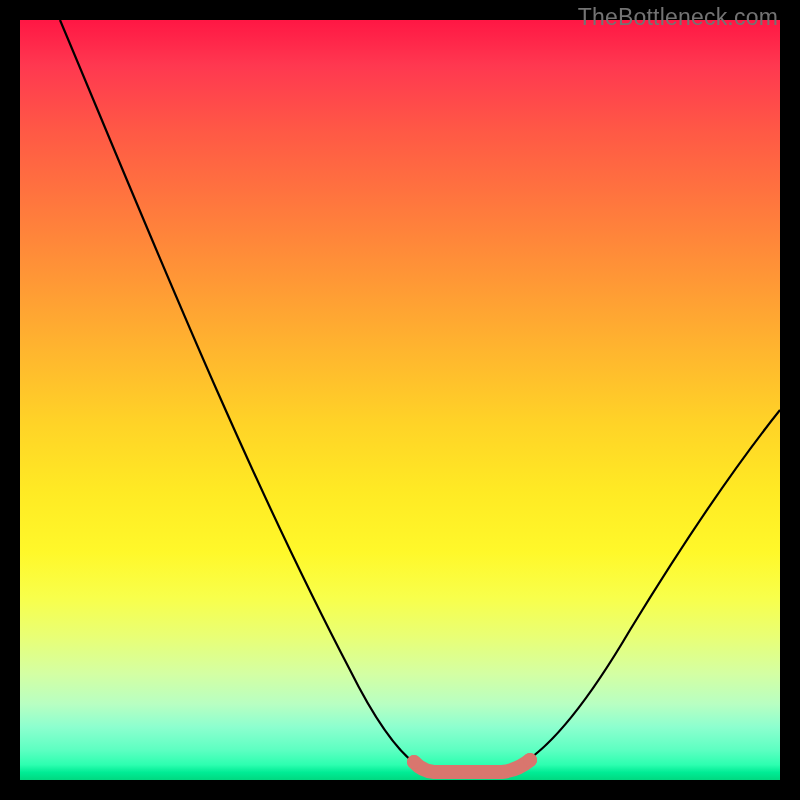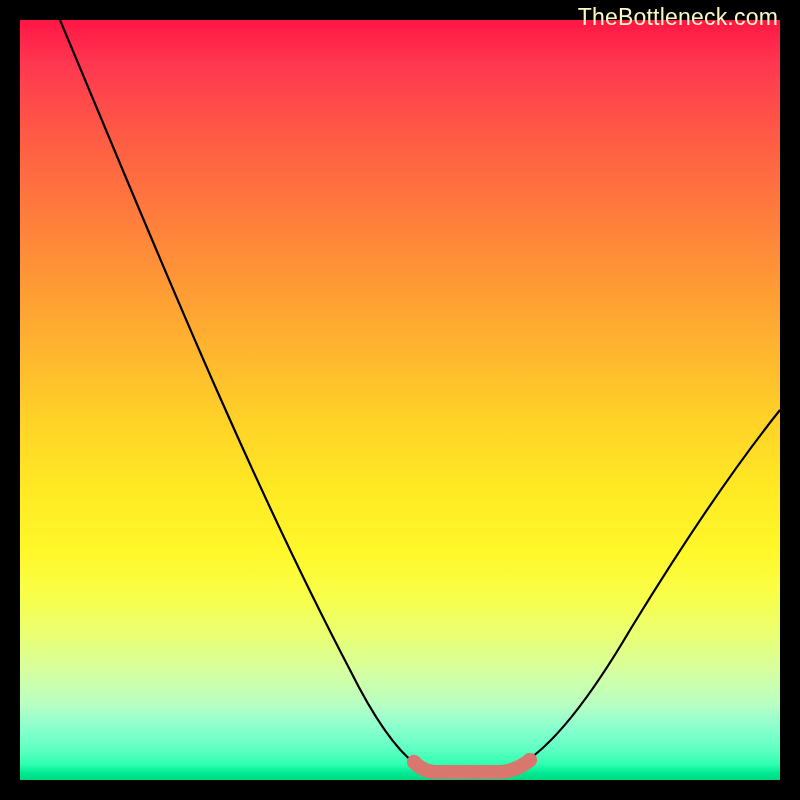--- a/index.html
+++ b/index.html
@@ -53,21 +53,21 @@
     top: 0;
     left: 0;
     width: 760px;
     height: 760px;
     pointer-events: none;
   }
   .watermark {
     position: absolute;
     top: 4px;
     right: 22px;
-    color: #fef9c3;
+    color: #737373;
     font-size: 23px;
     font-weight: 500;
     letter-spacing: 0.2px;
   }
 </style>
 </head>
 <body>
 
 <div class="frame">
   <div class="plot-area">

